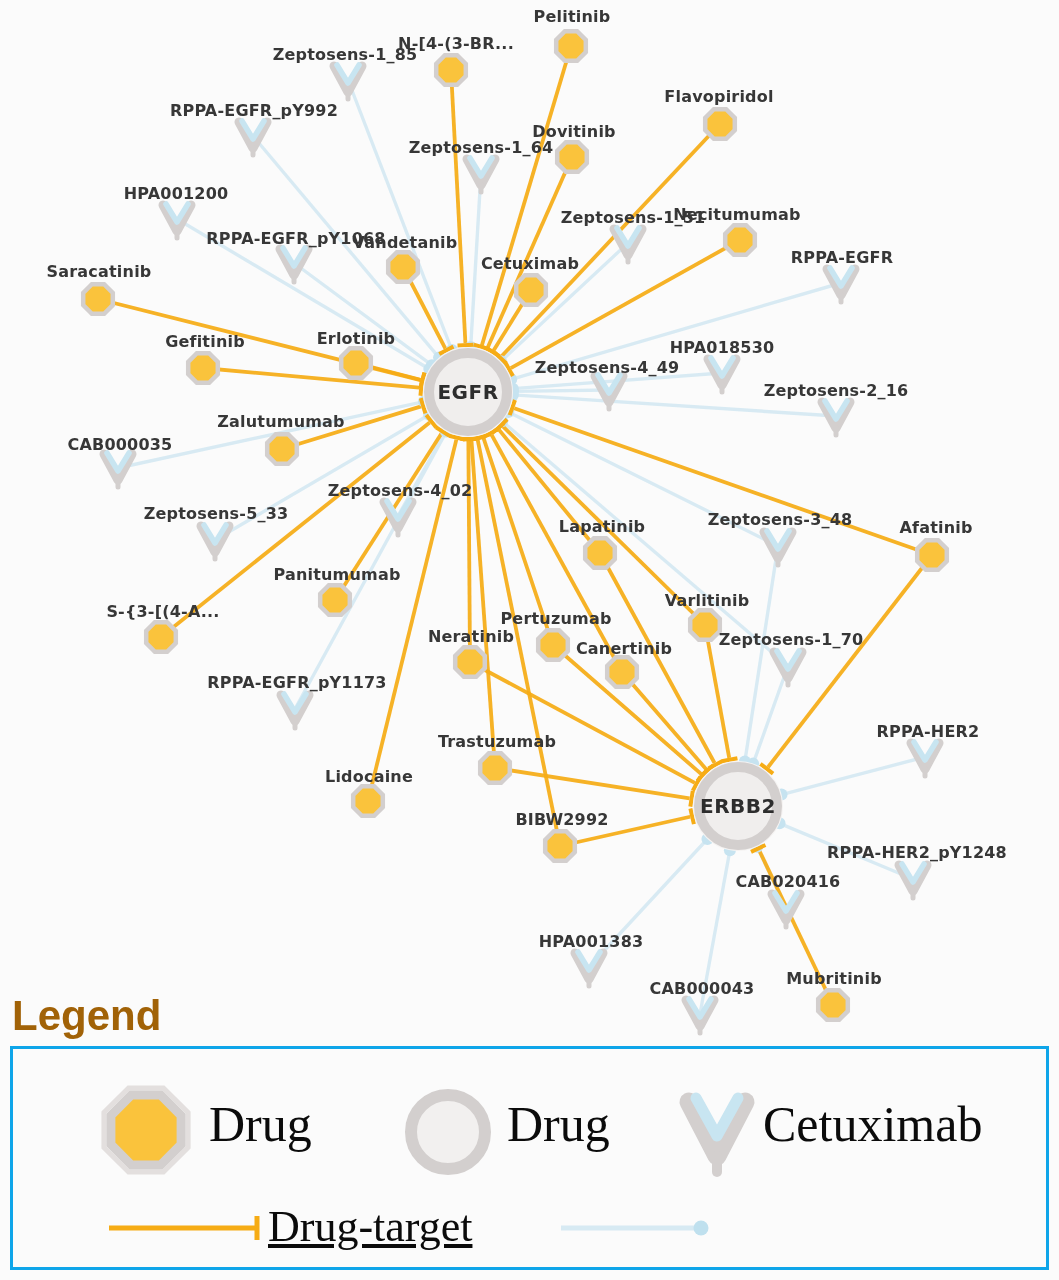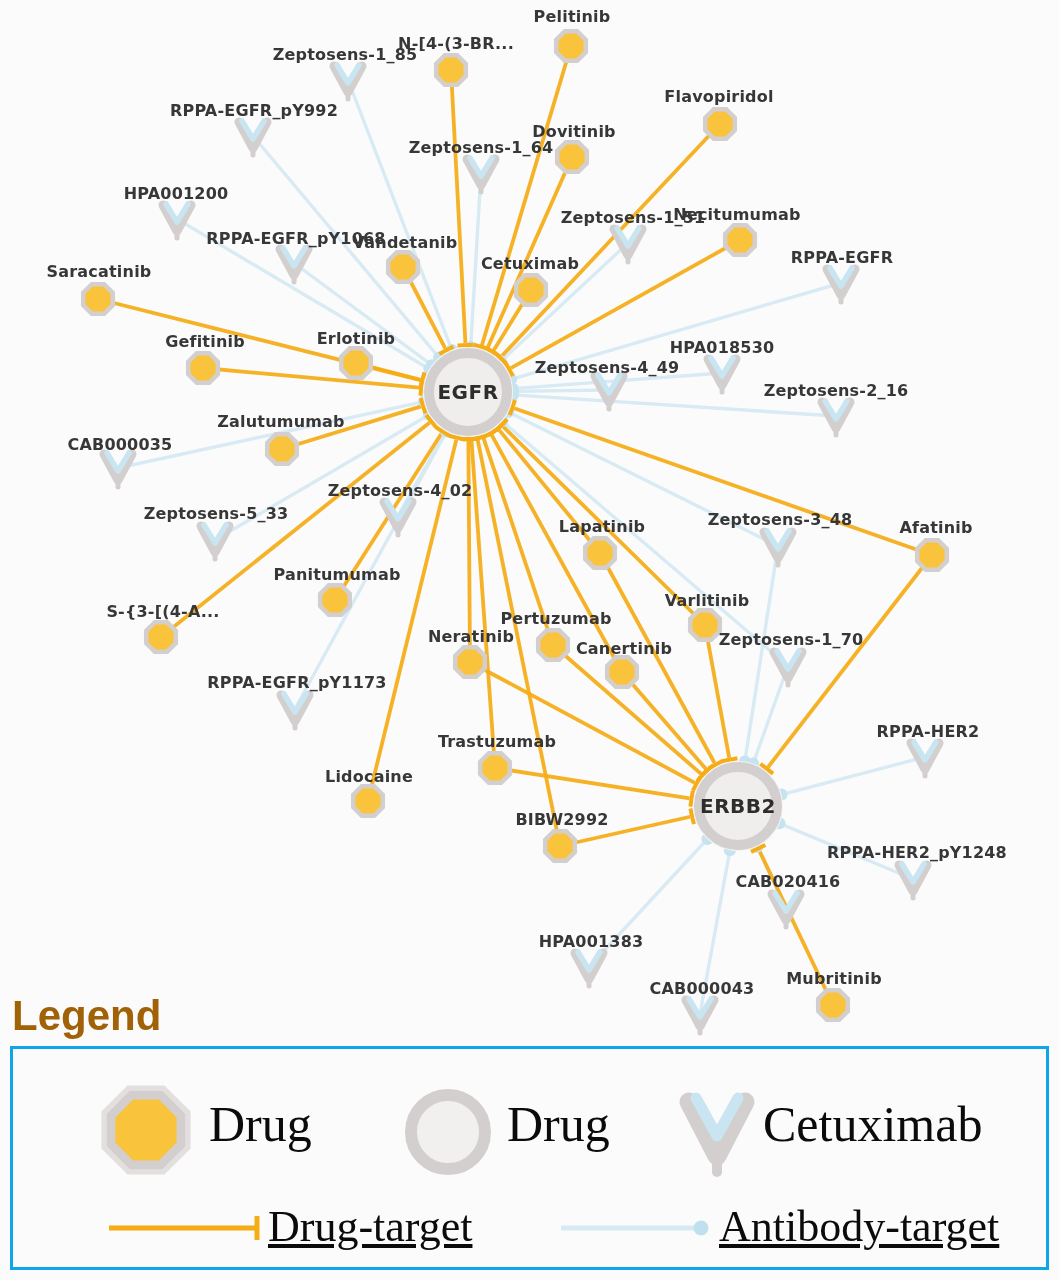--- a/index.html
+++ b/index.html
@@ -373,16 +373,15 @@
     <svg class="abs" style="left:92px;top:162px" width="172" height="34">
       <line x1="4" y1="17" x2="150" y2="17" style="stroke:var(--edge-drug);stroke-width:5"></line>
       <line x1="152" y1="5" x2="152" y2="29" style="stroke:var(--edge-drug);stroke-width:5"></line>
     </svg>
     <span class="abs legend-edge-label" style="left:255px;top:152px">Drug-target</span>
 
     <svg class="abs" style="left:544px;top:162px" width="164" height="34">
       <line x1="4" y1="17" x2="138" y2="17" style="stroke:var(--edge-antibody);stroke-width:5"></line>
       <circle cx="144" cy="17" r="7.5" style="fill:#BFE0EE"></circle>
     </svg>
-    <span class="abs legend-edge-label" style="left:706px;top:152px">Antibody-target</span>
 
   </div>
 </div>
 
 </body></html>

